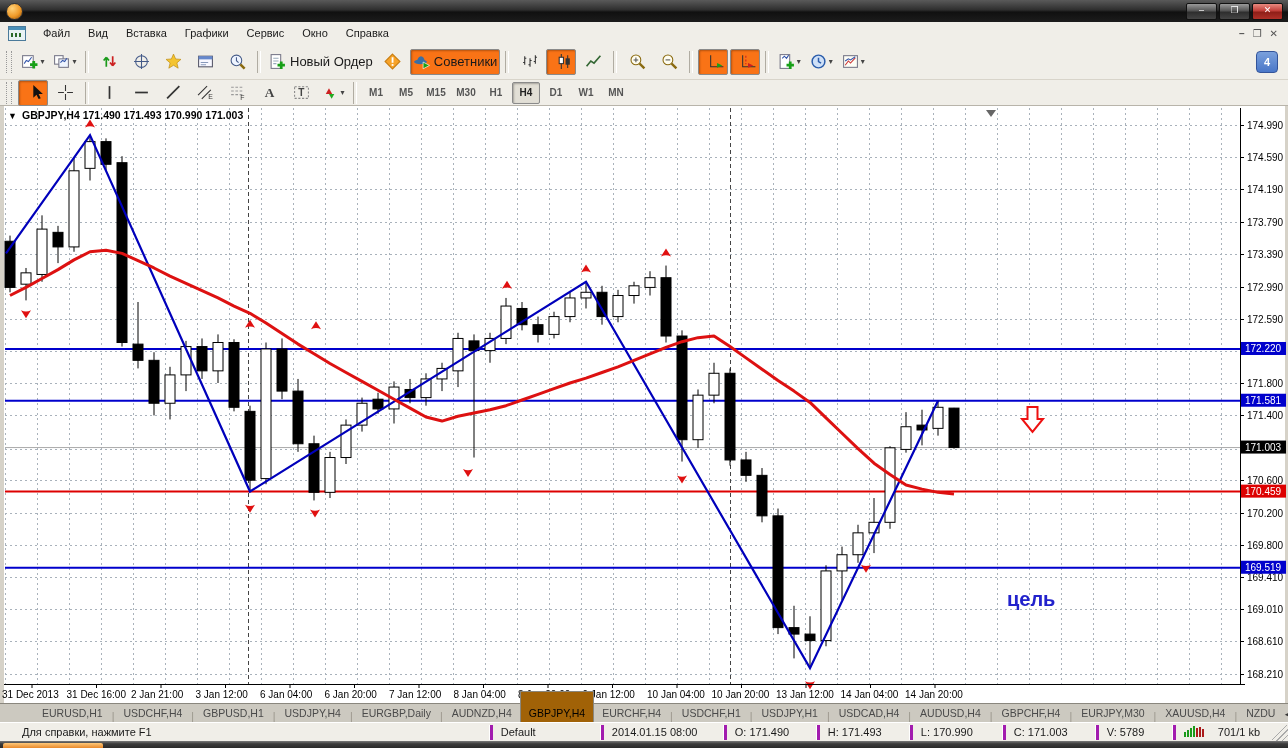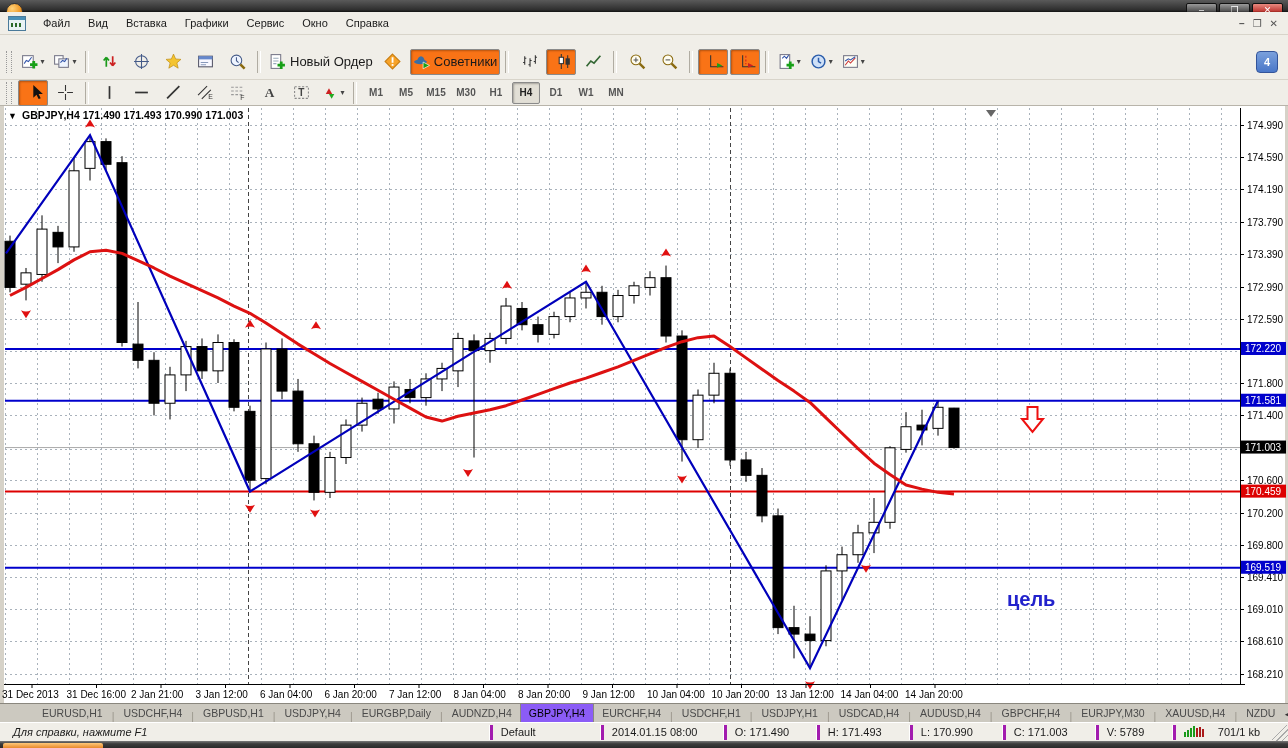--- a/index.html
+++ b/index.html
@@ -11,21 +11,21 @@
     display:flex;align-items:center;color:#fff;}
   #app-icon{width:15px;height:15px;border-radius:50%;margin:0 7px 0 6px;
     background:radial-gradient(circle at 35% 30%,#ffd27a,#f09a28 55%,#8a4a08);border:1px solid #333;}
   #title-text{font-size:11.5px;font-weight:bold;letter-spacing:.2px;}
   #win-buttons{margin-left:auto;display:flex;gap:2px;padding-right:5px;}
   .winbtn{width:29px;height:15px;border:1px solid #111;border-radius:2px;color:#fff;
     font-size:9px;line-height:13px;text-align:center;
     background:linear-gradient(#9a9a9a,#555 45%,#2e2e2e 55%,#444);cursor:default;}
   .winbtn.close{background:linear-gradient(#e88a80,#c2403a 45%,#8f1f18 55%,#b03028);}
   
-  #menubar{position:absolute;left:0;top:12px;width:1288px;height:22px;background:#f0eee8;
+  #menubar{position:absolute;left:0;top:22px;width:1288px;height:22px;background:#f0eee8;
     border-bottom:1px solid #d8d4ca;display:flex;align-items:center;font-size:11px;color:#1a1a1a;}
   #menu-chart-icon{width:16px;height:13px;margin:0 8px 0 8px;background:#e8f2f4;border:1px solid #4a7a9a;position:relative;}
   #menu-chart-icon:before{content:"";position:absolute;left:0;top:0;right:0;height:3px;background:#4a90b8;}
   #menu-chart-icon:after{content:"";position:absolute;left:2px;top:6px;width:10px;height:4px;
     background:linear-gradient(90deg,#2a6a2a 2px,transparent 2px) 0 0/4px 4px;}
   .menu-item{padding:3px 9px;cursor:default;}
   #mdi-controls{margin-left:auto;display:flex;gap:8px;padding-right:10px;color:#555;font-size:10px;font-weight:bold;}
   .mdi-btn{cursor:default;}
   
   #toolbar-main{position:absolute;left:0;top:44px;width:1288px;height:36px;background:#f0eee8;
@@ -47,28 +47,28 @@
     background:linear-gradient(#7aa0dc,#4a77c8);border:1px solid #33549a;color:#fff;font-size:11px;
     font-weight:bold;display:flex;align-items:center;justify-content:center;cursor:default;}
   
   #chart-wrap{position:absolute;left:0;top:106px;width:1288px;height:597px;background:#fff;}
   #chart-svg{position:absolute;left:0;top:0;}
   
   #tabsbar{position:absolute;left:0;top:703px;width:1288px;height:19px;background:#ccc9c0;
     border-top:1px solid #8a877e;display:flex;align-items:flex-end;font-size:10.5px;color:#4a4a4a;
     padding-left:34px;box-sizing:border-box;}
   .tab{padding:2px 8px 3px 8px;cursor:default;white-space:nowrap;}
-  .tab.active{background:#8b5cf6;border:1px solid #8a877e;border-bottom:none;color:#000;padding-top:3px;}
+  .tab.active{background:#a16207;border:1px solid #8a877e;border-bottom:none;color:#000;padding-top:15px;}
   .tabsep{color:#9a968c;padding:0 1px;}
   #tab-scroll{margin-left:auto;padding-right:88px;display:flex;gap:8px;color:#333;font-size:8px;align-items:center;padding-bottom:3px;}
   
   #statusbar{position:absolute;left:0;top:722px;width:1288px;height:19px;background:#f0eee8;
     display:flex;align-items:center;font-size:11px;color:#1a1a1a;border-top:1px solid #fff;}
   .scell{padding:0 8px;border-left:3px solid #a21caf;box-shadow:-1px 0 0 #fff;height:15px;line-height:15px;white-space:nowrap;}
-  #status-help{flex:1;padding-left:13px;border-left:none;box-shadow:none;font-style:italic;}
+  #status-help{flex:1;padding-left:22px;border-left:none;box-shadow:none;}
   #traffic-cell{display:flex;gap:8px;}
   #resize-grip{width:16px;height:16px;margin-left:4px;
     background:linear-gradient(135deg,transparent 45%,#aaa 45%,#aaa 50%,transparent 50%,transparent 62%,#aaa 62%,#aaa 67%,transparent 67%,transparent 79%,#aaa 79%,#aaa 84%,transparent 84%);}
   
   #bottomstrip{position:absolute;left:0;top:741px;width:1288px;height:7px;
     background:linear-gradient(#7a7a7a,#3c3c3c 40%,#2a2a2a);}
   #taskbar-item{position:absolute;left:3px;top:2px;width:100px;height:5px;border-radius:2px 2px 0 0;
     background:linear-gradient(#ffc97a,#e8882a);}
 </style>
 </head>

